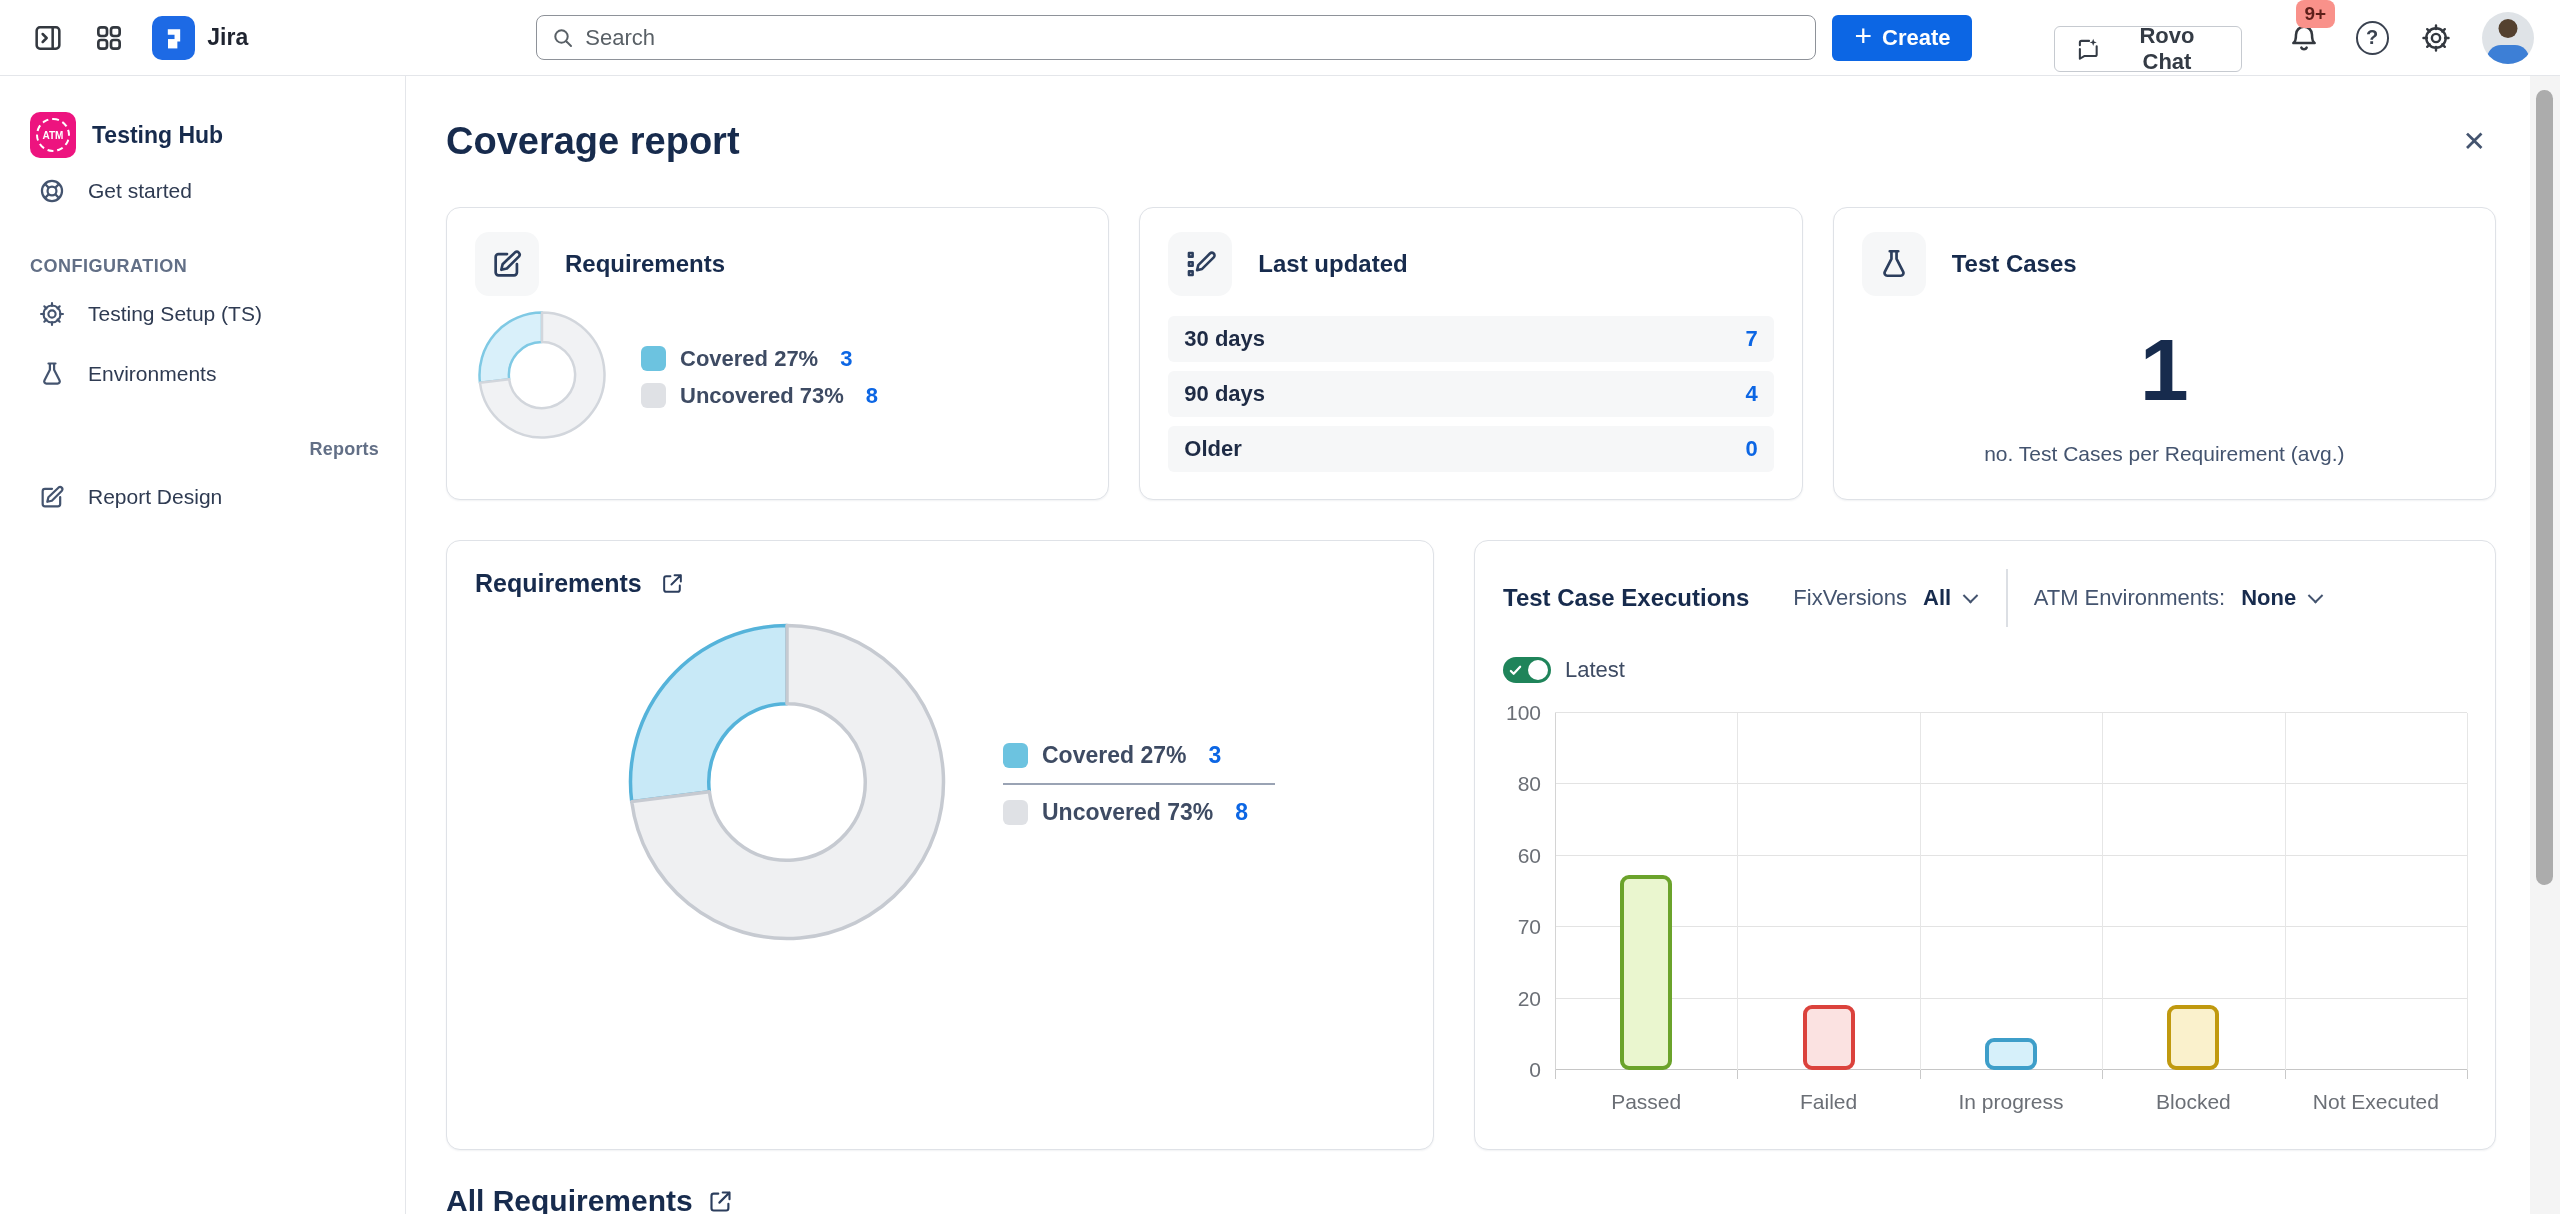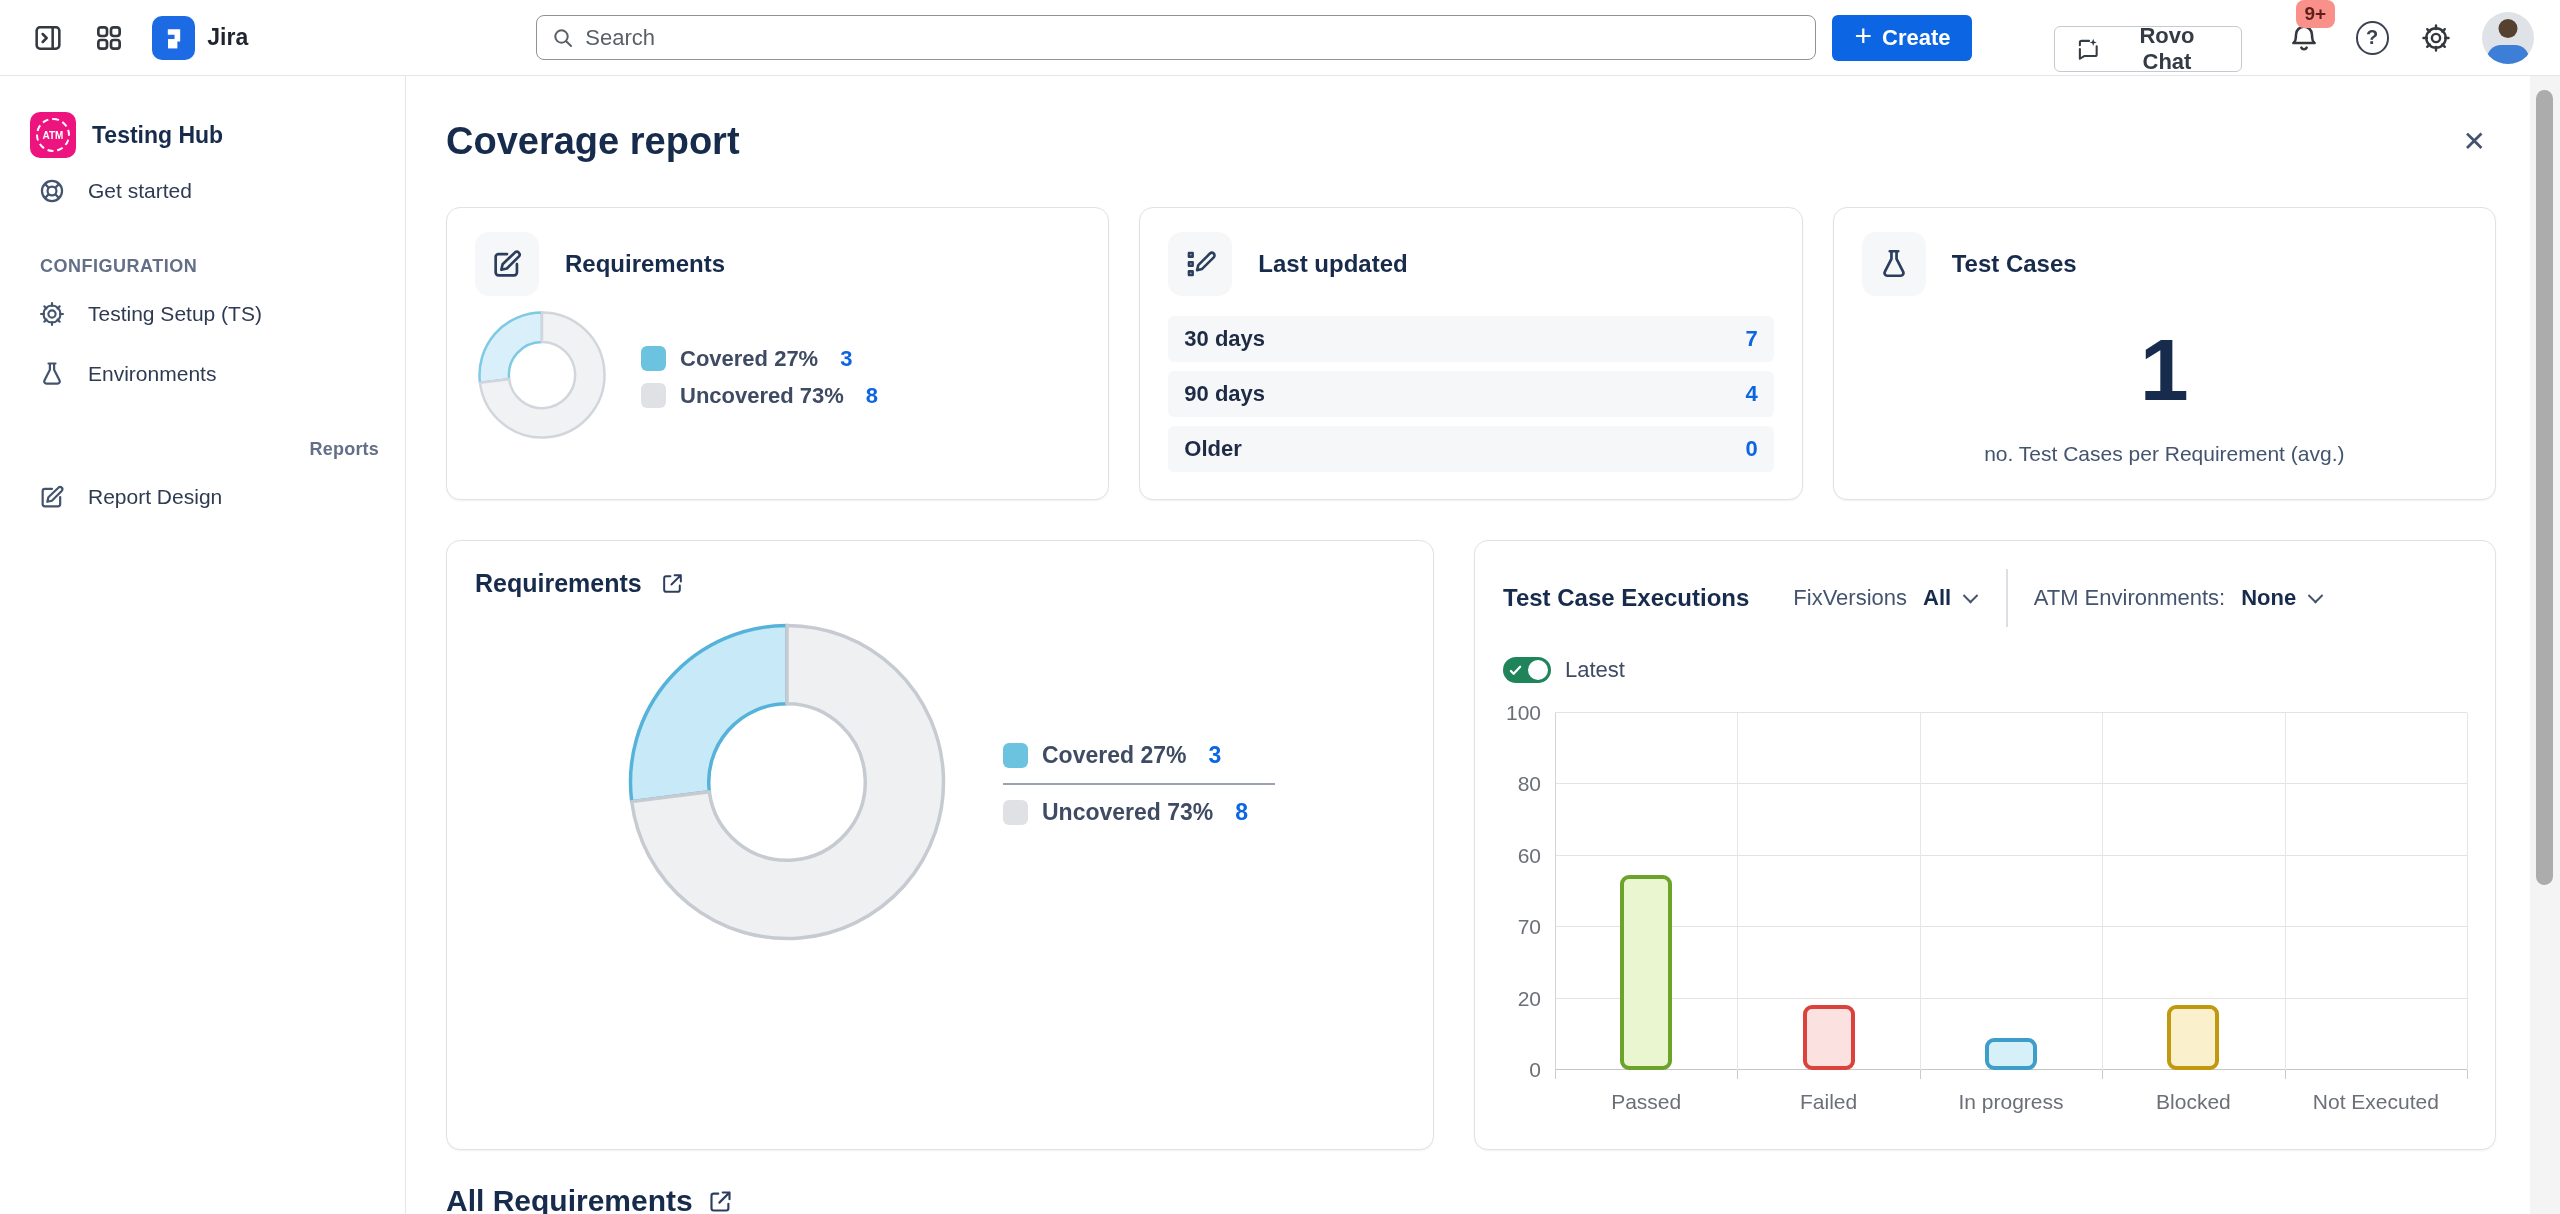--- a/index.html
+++ b/index.html
@@ -52,21 +52,21 @@
     align-items:center; justify-content:center; flex:none; }
   .atm-ring { width:34px; height:34px; border:2.5px dashed #fff; border-radius:50%;
     display:flex; align-items:center; justify-content:center; font-size:10px; font-weight:700; color:#fff; }
   .app-title { font-size:23px; font-weight:700; color:#172B4D; }
   .nav-item { display:flex; align-items:center; gap:22px; height:54px; padding:0 12px; border-radius:8px;
     color:#44546F; cursor:pointer; margin-top:6px; }
   .nav-item:first-of-type { margin-top:30px; }
   .nav-item svg { width:28px; height:28px; flex:none; }
   .nav-label { font-size:21px; color:#2F3B52; }
   .nav-section { font-size:18px; font-weight:700; color:#626F86; letter-spacing:0.5px;
-    margin:38px 0 10px 14px; }
+    margin:38px 0 10px 4px; }
   .nav-section.plain { letter-spacing:0.2px;text-align:right; }
 
   
   .main { flex:1; padding:44px 34px 0 40px; position:relative; overflow:hidden; }
   .page-head { display:flex; align-items:center; justify-content:space-between; margin-bottom:44px; }
   .page-title { font-size:38px; font-weight:700; color:#172B4D; }
   .close-btn { border:none; background:transparent; font-size:28px; color:#44546F; cursor:pointer;
     padding:6px 10px; line-height:1; }
 
   .cards-row { display:flex; gap:30px; margin-bottom:40px; }

